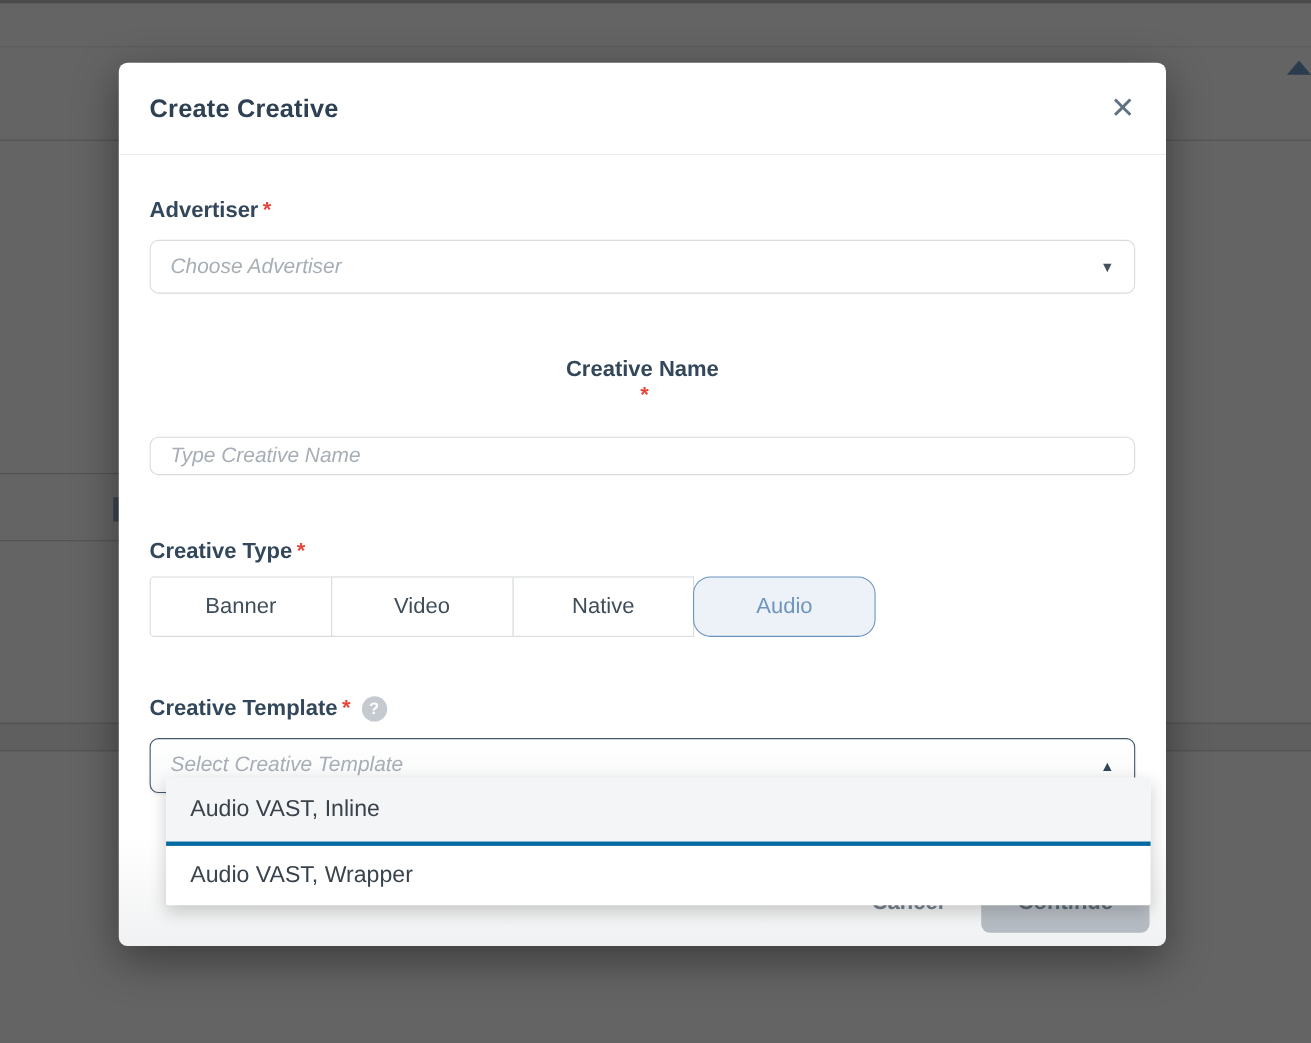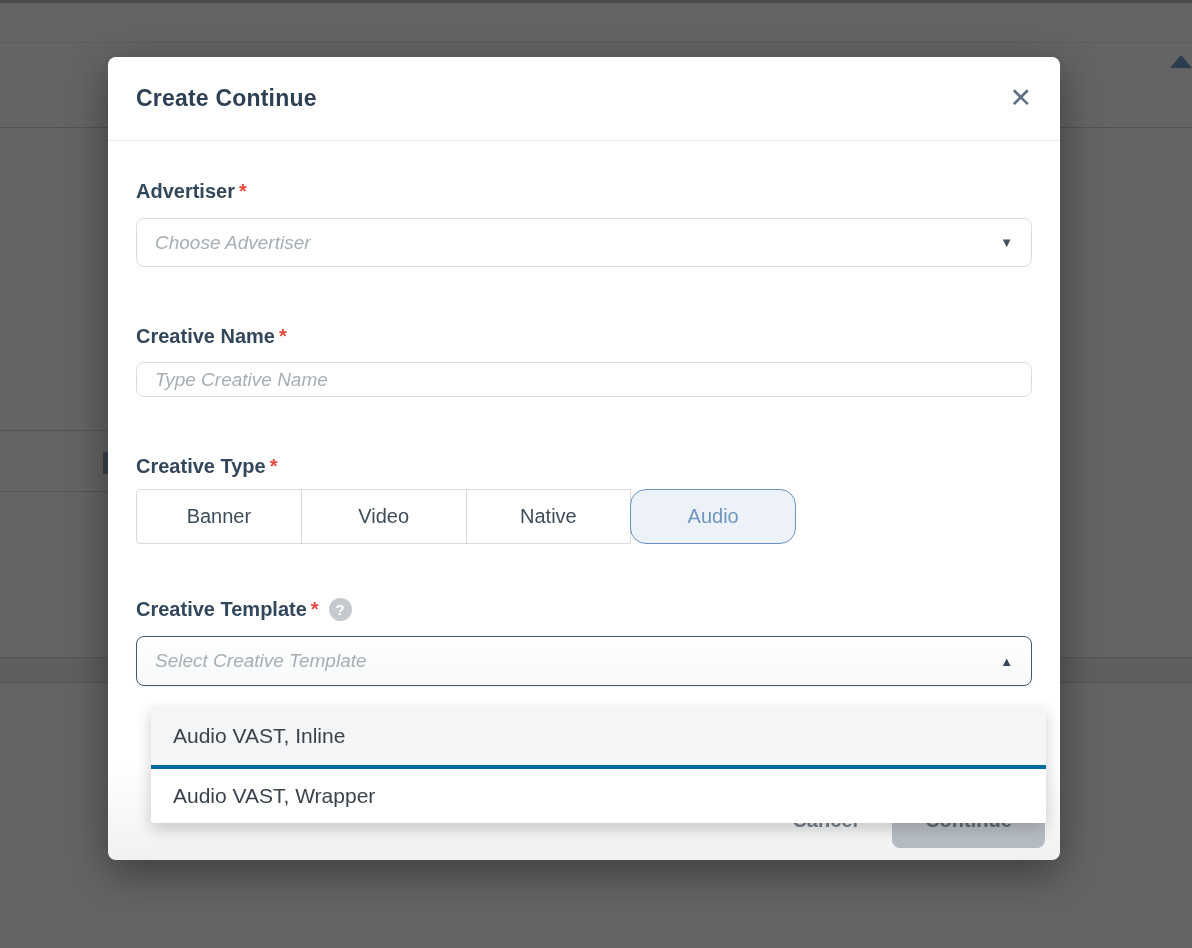--- a/index.html
+++ b/index.html
@@ -57,21 +57,21 @@
   }
   .placeholder {
     font-style: italic; font-size: 19px; color: #a7aeb6;
   }
   .caret { font-size: 13px; color: #42525f; line-height: 1; }
 
   .grp-advertiser { margin-top: 39px; }
   .grp-advertiser .field-label { margin-bottom: 15px; }
 
   .grp-name { margin-top: 58px; }
-  .grp-name .field-label { margin-bottom: 14px; }
+  .grp-name .field-label { margin-bottom: 26px; flex-direction: column; }
   .text-input {
     width: 100%; height: 35px; border: 1px solid #d8dcdf; border-radius: 8px;
     padding: 0 18px; font-size: 19px; color: #33475b; outline: none;
     font-family: "Liberation Sans", "DejaVu Sans", sans-serif;
   }
   .text-input::placeholder { font-style: italic; color: #a7aeb6; opacity: 1; }
 
   .grp-type { margin-top: 58px; }
   .grp-type .field-label { margin-bottom: 11px; }
   .segmented { display: flex; width: 660px; }
@@ -141,21 +141,21 @@
 <div class="bg-artifact bg-line-b"></div>
 <div class="bg-artifact bg-line-c"></div>
 <div class="bg-artifact bg-line-d"></div>
 <div class="bg-artifact bg-mark"></div>
 <div class="bg-artifact bg-band"></div>
 <div class="bg-artifact bg-caret-up"></div>
 
 <div class="modal">
 
   <div class="modal-header">
-    <div class="modal-title">Create Continue</div>
+    <div class="modal-title">Create Creative</div>
     <div class="close-btn">✕</div>
   </div>
 
   <div class="modal-body">
 
     <div class="grp-advertiser">
       <div class="field-label">
         <span>Advertiser</span>
         <span class="req">*</span>
       </div>

